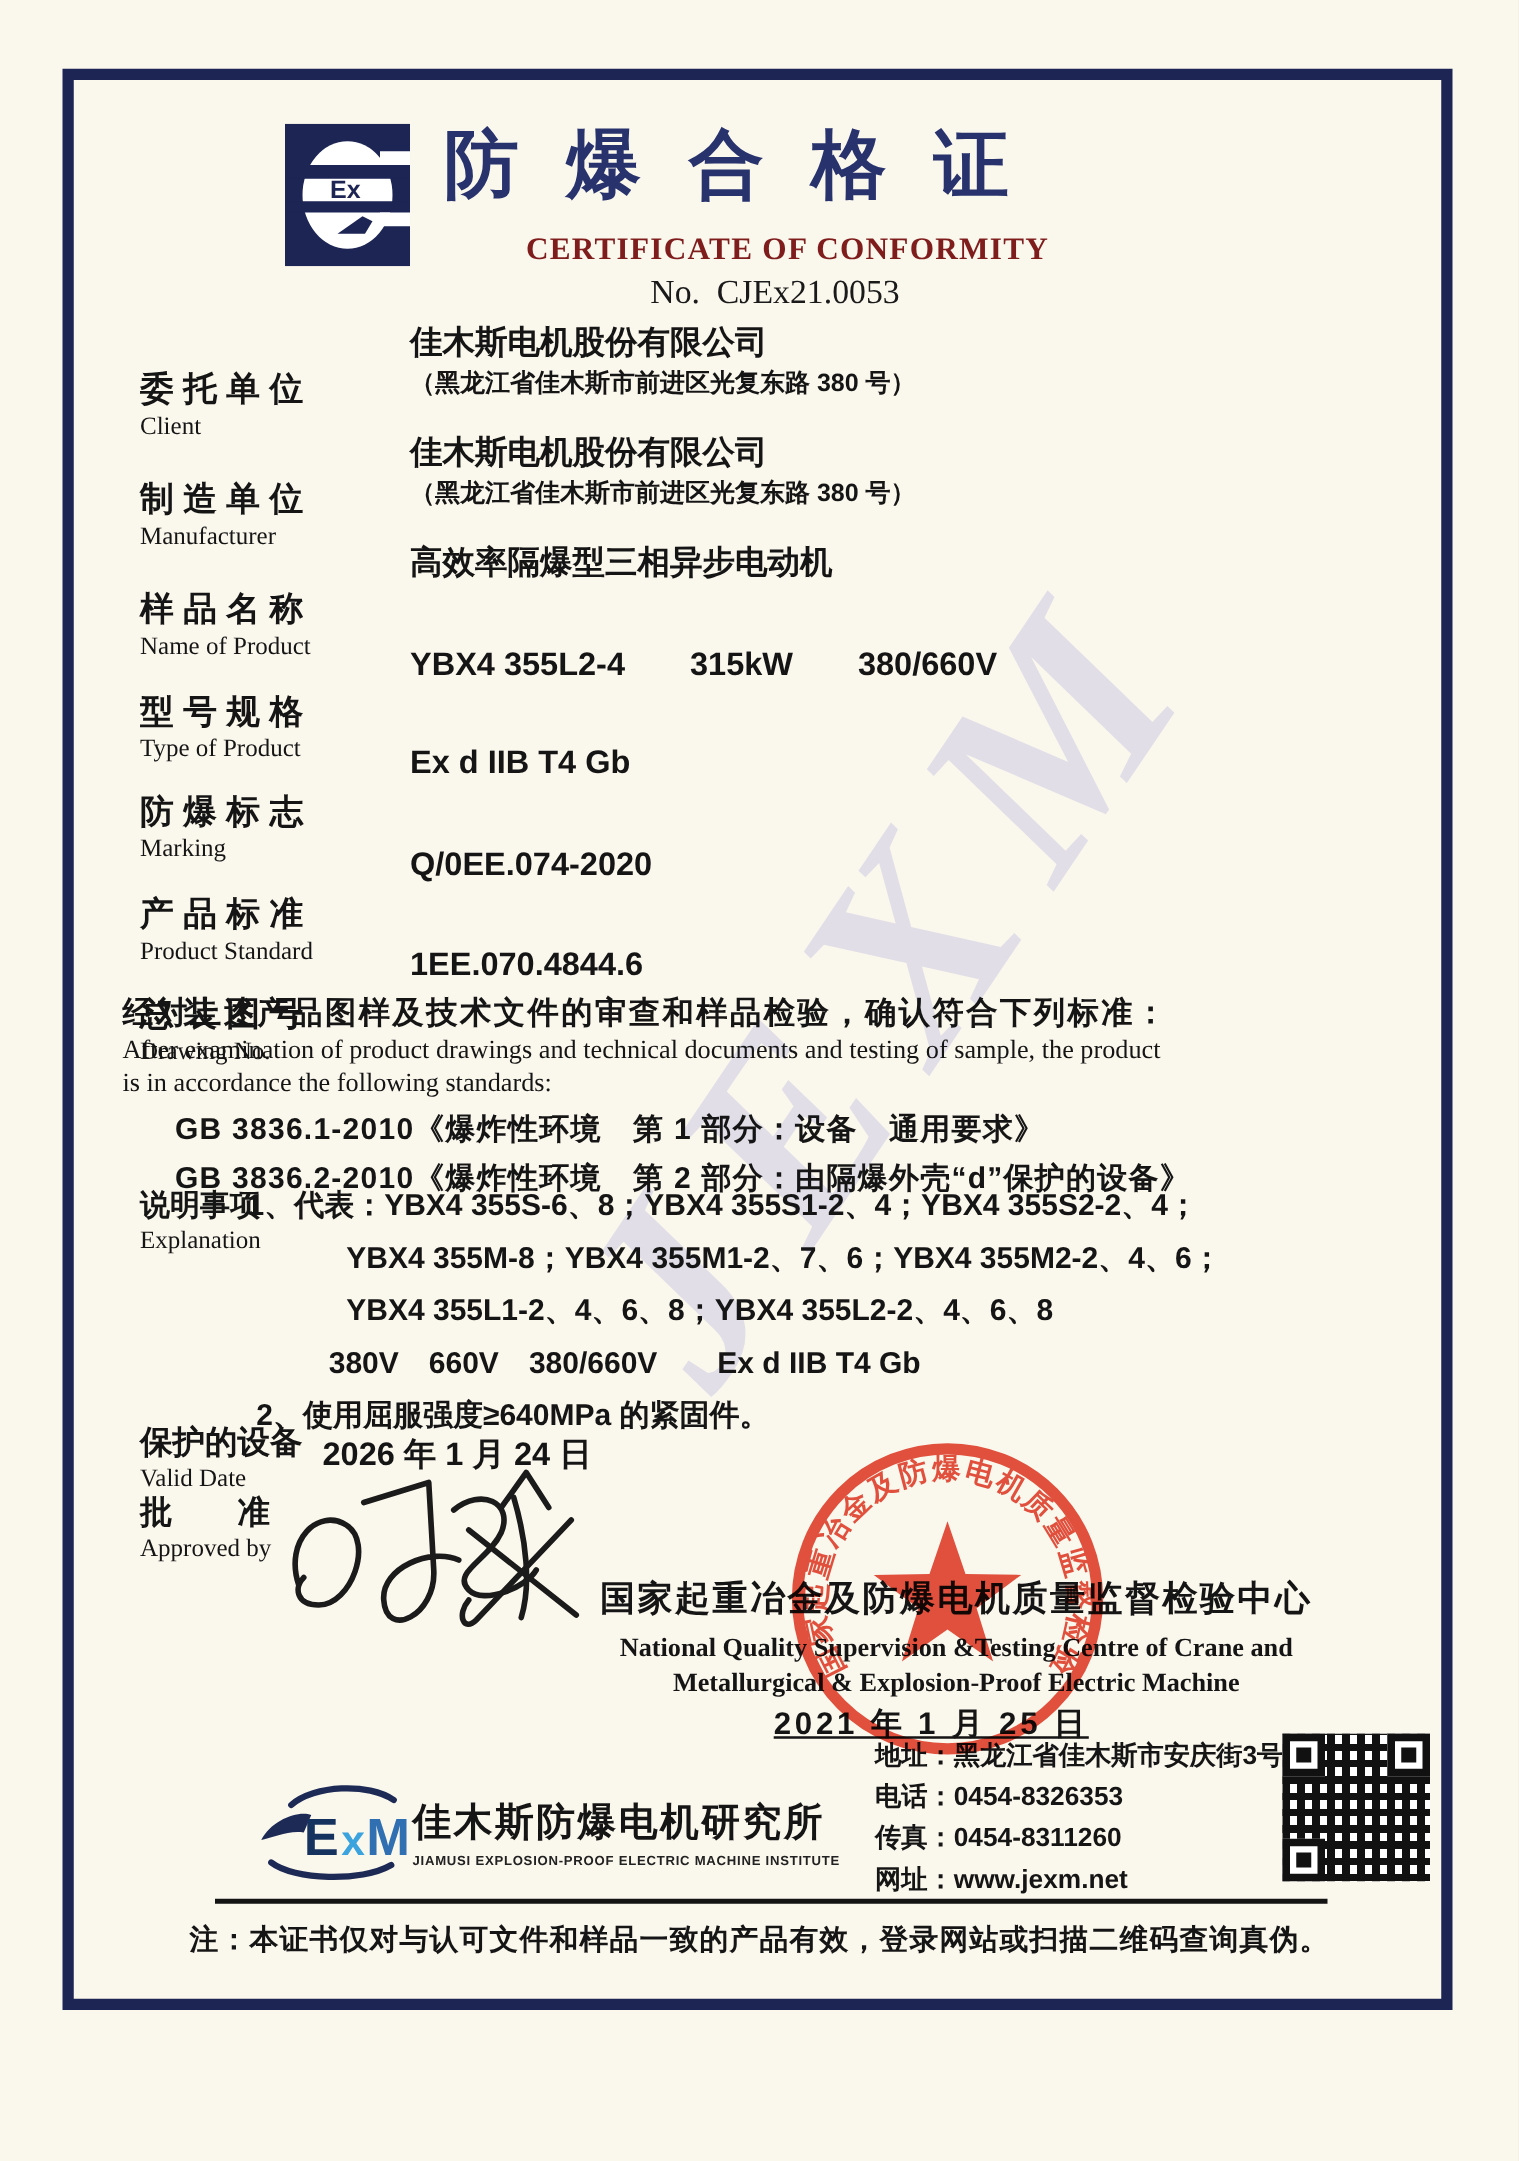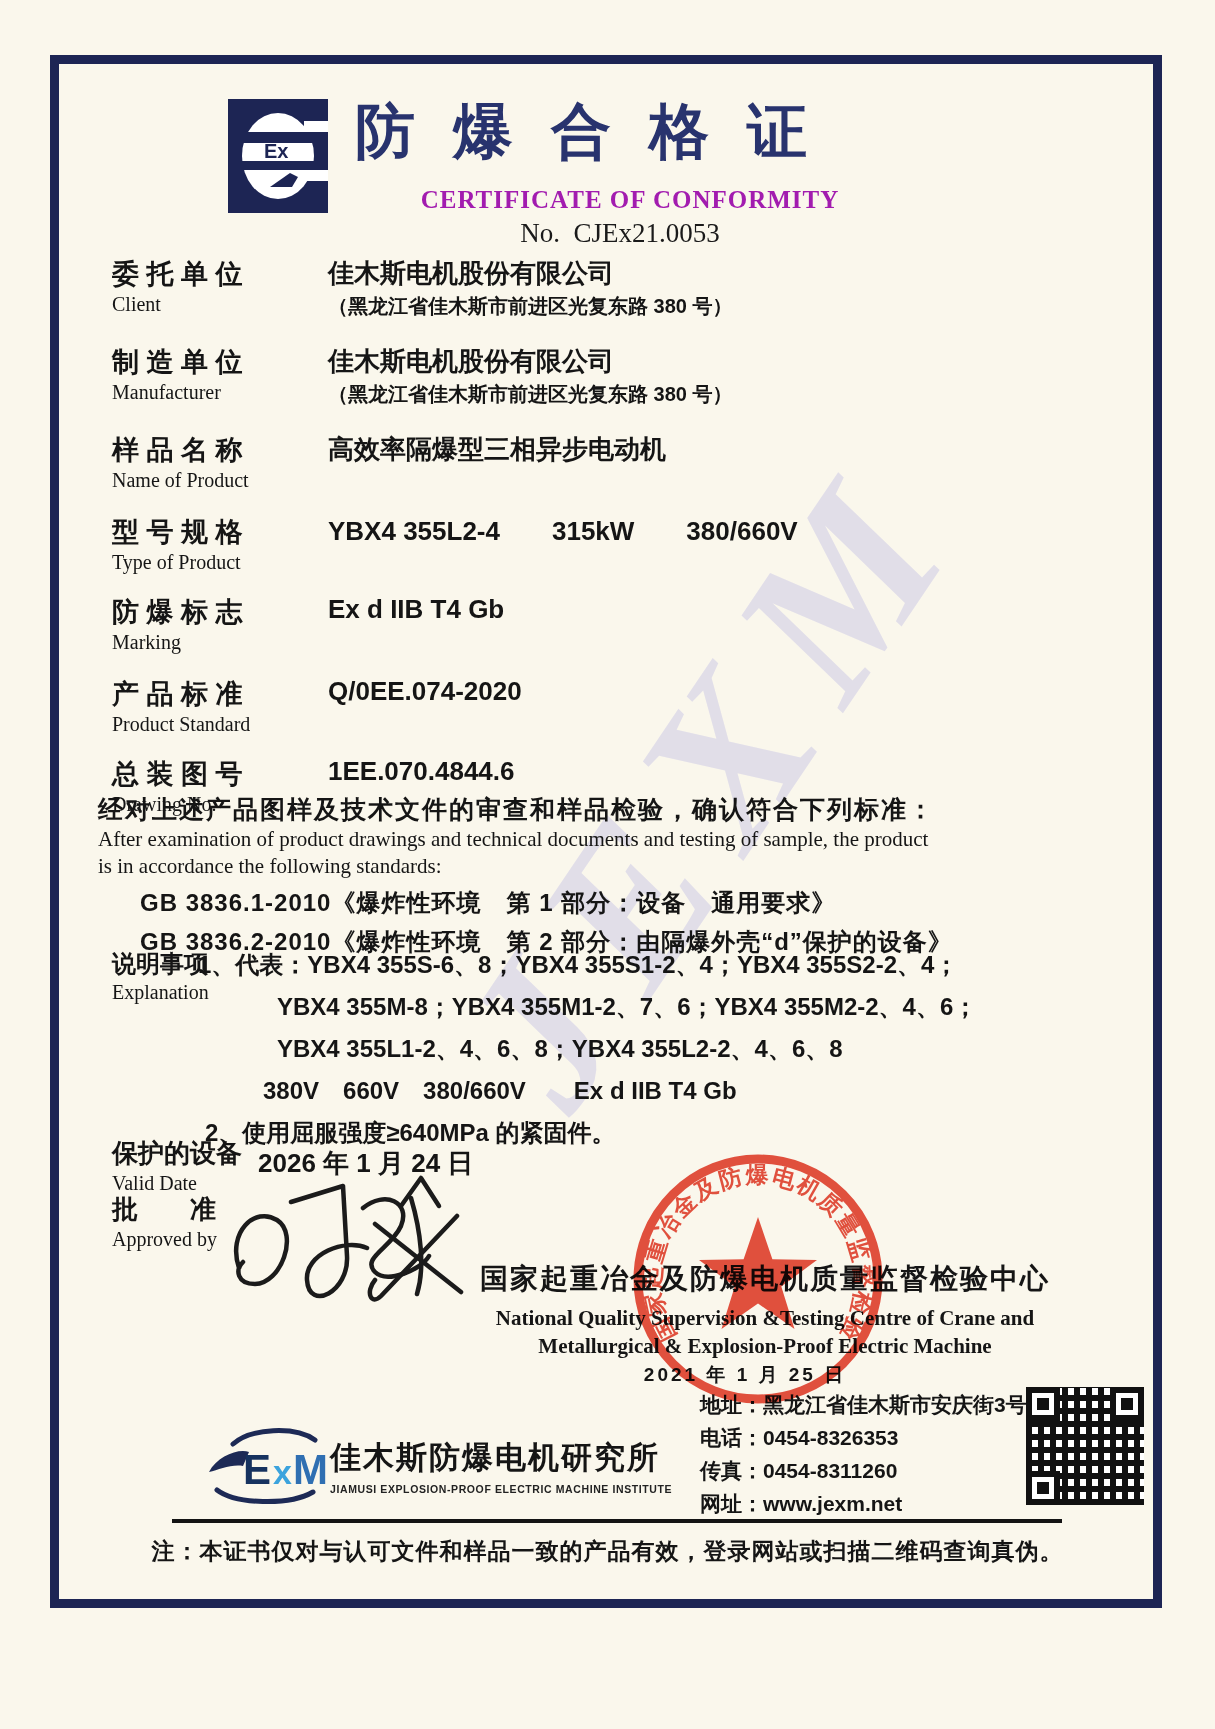--- a/index.html
+++ b/index.html
@@ -8,47 +8,47 @@
   .frame{position:absolute;left:50px;top:55px;width:1112px;height:1553px;
          border:9px solid #1d2554;box-sizing:border-box;z-index:0;}
   .abs{position:absolute;z-index:2;}
   
   .watermark{position:absolute;left:410px;top:1010px;transform:rotate(-56deg);transform-origin:0 0;
              font-size:212px;font-weight:700;font-style:italic;letter-spacing:34px;
              color:#c9c6e6;opacity:.5;z-index:1;font-family:"Liberation Serif",serif;white-space:nowrap;}
   
   .title{font-size:60px;font-weight:700;letter-spacing:38px;color:#28336e;white-space:nowrap;
          font-family:"Liberation Serif",serif;}
-  .subtitle{font-size:25px;font-weight:700;letter-spacing:1px;color:#a21caf;
+  .subtitle{font-size:25px;font-weight:700;letter-spacing:1px;color:#7f1d1d;
             font-family:"Liberation Serif",serif;}
   .certno{font-size:27px;font-family:"Liberation Serif",serif;color:#1a1a1a;white-space:pre;}
   .center-text{text-align:center;}
   
   .fields{position:absolute;left:112px;top:256px;width:960px;z-index:2;}
   .field-row{display:flex;align-items:flex-start;}
-  .field-label{width:216px;flex:none;}
+  .field-label{width:216px;flex:none;margin-top:37px;}
   .flabel-cn{font-size:27px;font-weight:700;white-space:pre;}
   .flabel-en{font-size:20px;font-family:"Liberation Serif",serif;margin-top:1px;}
   .fvalue{font-size:26px;font-weight:700;white-space:pre;}
   .fnote{font-size:20px;font-weight:600;margin-top:2px;white-space:pre;}
   
   .stmt-cn{font-size:25px;font-weight:700;letter-spacing:2px;white-space:pre;}
   .stmt-en{font-size:21px;font-family:"Liberation Serif",serif;line-height:27px;}
   .std{font-size:24px;font-weight:700;margin:7px 0 0 42px;letter-spacing:1px;white-space:pre;}
   
   .exp-line{font-size:24px;font-weight:700;line-height:42px;white-space:pre;}
   .ml0{margin-left:0}.ml1{margin-left:79px}.ml2{margin-left:79px}.ml3{margin-left:65px}.ml4{margin-left:7px}
   
   .sig{stroke:#1b1b1b;stroke-width:4.5;fill:none;stroke-linecap:round;stroke-linejoin:round;}
   
   .stamp{opacity:.88;mix-blend-mode:multiply;z-index:3;}
   
   .centre-cn{font-size:28px;font-weight:700;letter-spacing:2px;white-space:nowrap;}
   .centre-en{font-size:21px;font-weight:700;font-family:"Liberation Serif",serif;line-height:28px;}
-  .centre-date{font-size:19px;font-weight:700;letter-spacing:3px;}
+  .centre-date{font-size:25px;font-weight:700;letter-spacing:3px;text-decoration:underline;}
   
   .inst-cn{font-size:31px;font-weight:700;letter-spacing:2px;white-space:nowrap;}
   .inst-en{font-size:10.5px;letter-spacing:.6px;font-weight:600;margin-top:4px;color:#222;}
   .contact-row{font-size:21px;font-weight:600;line-height:33px;display:flex;white-space:pre;}
   .note{font-size:23px;font-weight:700;text-align:center;letter-spacing:1px;}
   .divider{position:absolute;left:172px;top:1519px;width:890px;height:4px;background:#141414;z-index:2;}
   
   .qr{position:absolute;left:1026px;top:1387px;width:118px;height:118px;z-index:2;
       background:repeating-linear-gradient(90deg,#111 0 6px,transparent 6px 12px),
                  repeating-linear-gradient(0deg,#111 0 6px,#fff 6px 13px);}

